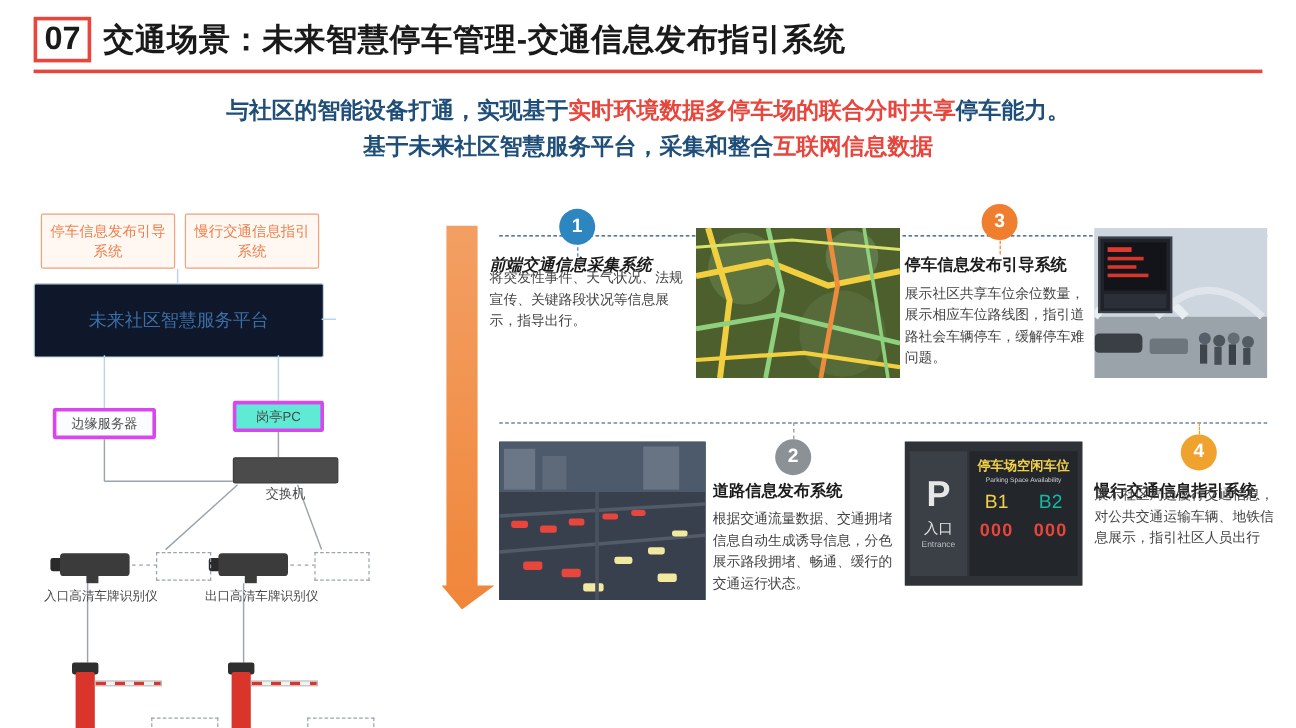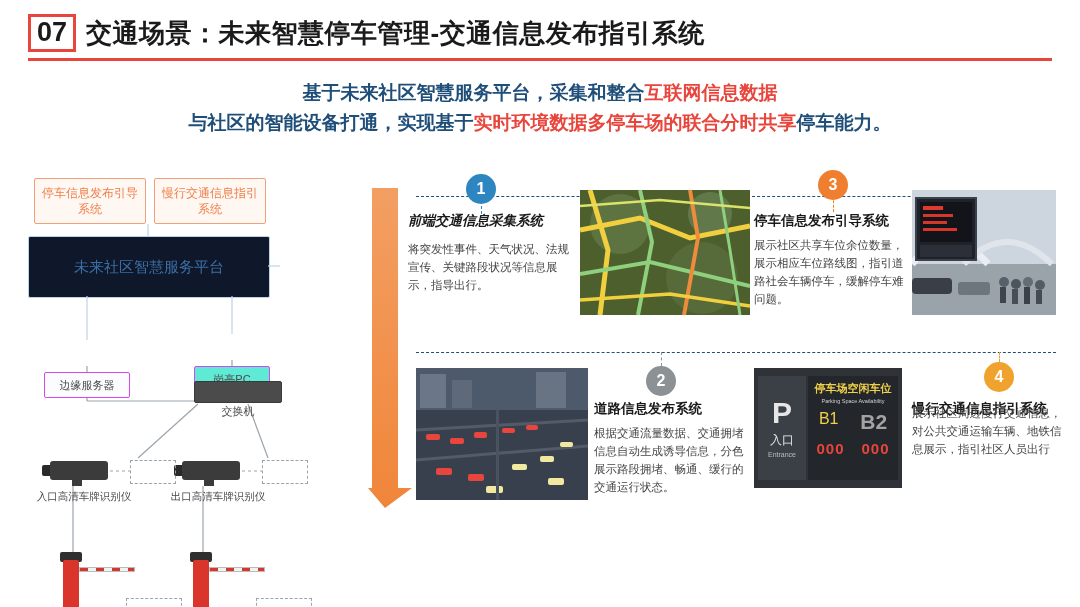--- a/index.html
+++ b/index.html
@@ -58,23 +58,23 @@
 
   #cloud{
     position:absolute;left:262px;top:60px;width:102px;height:78px;
   }
   #cloud .cloud-text{
     position:absolute;left:0;top:22px;width:102px;text-align:center;
     color:#3a6ea5;font-size:12.5px;line-height:17px;
   }
 
   .smallbox{
-    position:absolute;border:1px solid #d946ef;background:#fbfcfd;
+    position:absolute;border:3px solid #d946ef;background:#fbfcfd;
     font-size:11px;color:#4a4a4a;display:flex;align-items:center;
-    justify-content:center;box-sizing:border-box;border-radius:2px;margin-top:32px;
+    justify-content:center;box-sizing:border-box;border-radius:2px;
   }
   #edge-server{left:26px;top:172px;width:86px;height:26px;}
   #booth-pc{left:176px;top:166px;width:76px;height:26px;background:#5eead4;}
 
   #switch-box{left:176px;top:213px;width:86px;height:20px;
     background:#4b4b4b;border:1px solid #3a3a3a;border-radius:2px;position:absolute;}
   #switch-label{position:absolute;left:170px;top:236px;width:100px;text-align:center;
     font-size:11px;color:#4a4a4a;}
 
   .cam{position:absolute;width:74px;height:26px;}
@@ -142,24 +142,24 @@
 <body>
 
 <div class="abs" id="header">
   <div class="num-box">07</div>
   <div class="htitle">交通场景：未来智慧停车管理-交通信息发布指引系统</div>
 </div>
 <div class="abs" id="header-rule"></div>
 
 <div class="abs" id="subtitle">
   <div>
+    <span>与社区的智能设备打通，实现基于</span><span class="red">实时环境数据多停车场的联合分时共享</span><span>停车能力。</span>
+  </div>
+  <div>
     <span>基于未来社区智慧服务平台，采集和整合</span><span class="red">互联网信息数据</span>
-  </div>
-  <div>
-    <span>与社区的智能设备打通，实现基于</span><span class="red">实时环境数据多停车场的联合分时共享</span><span>停车能力。</span>
   </div>
 </div>
 
 <div class="abs" id="left-panel">
 
   <div class="tagbox" id="tag1">停车信息发布引导系统</div>
   <div class="tagbox" id="tag2">慢行交通信息指引系统</div>
 
   <div id="platform-box">未来社区智慧服务平台</div>
 
@@ -238,21 +238,21 @@
 <div class="dot abs" style="left:646px;top:366px;background:#8c9196;">2</div>
 <div class="dot abs" style="left:818px;top:170px;background:#ef7f2f;">3</div>
 <div class="dot abs" style="left:984px;top:362px;background:#f0a22e;">4</div>
 
 <div class="tick abs" style="left:481px;top:196px;height:18px;border-color:#2e86c1;"></div>
 <div class="tick abs" style="left:661px;top:352px;height:14px;border-color:#8c9196;"></div>
 <div class="tick abs" style="left:833px;top:196px;height:16px;border-color:#ef7f2f;"></div>
 <div class="tick abs" style="left:999px;top:352px;height:10px;border-color:#f0a22e;"></div>
 
 <div class="blk-title" style="left:408px;top:212px;width:170px;font-style:italic;">前端交通信息采集系统</div>
-<div class="blk-body" style="left:408px;top:240px;width:164px;">将突发性事件、天气状况、法规宣传、关键路段状况等信息展示，指导出行。</div>
+<div class="blk-body" style="left:408px;top:224px;width:164px;font-family:Liberation Mono, monospace;">将突发性事件、天气状况、法规宣传、关键路段状况等信息展示，指导出行。</div>
 
 <div class="photo" id="photo1">
   <svg width="170" height="125" viewBox="0 0 170 125">
     <rect width="170" height="125" fill="#4c5f2c"></rect>
     <circle cx="40" cy="34" r="30" fill="#5d7340"></circle>
     <circle cx="122" cy="88" r="36" fill="#566b39"></circle>
     <circle cx="130" cy="24" r="22" fill="#61794a"></circle>
     <path d="M0 40 L60 28 L110 48 L170 36" stroke="#f2cf3f" stroke-width="5" fill="none"></path>
     <path d="M10 0 L28 60 L20 125" stroke="#f2cf3f" stroke-width="5" fill="none"></path>
     <path d="M60 0 L72 52 L58 125" stroke="#8ed07e" stroke-width="4" fill="none"></path>
@@ -334,20 +334,20 @@
   <div class="abs" style="left:4px;top:8px;width:48px;height:104px;background:#3b4046;display:flex;flex-direction:column;align-items:center;justify-content:center;">
     <div style="color:#e6e6e6;font-size:30px;font-weight:bold;line-height:1;">P</div>
     <div style="color:#e6e6e6;font-size:12px;margin-top:4px;">入口</div>
     <div style="color:#b9bcc0;font-size:7px;margin-top:2px;">Entrance</div>
   </div>
   <div class="abs" style="left:54px;top:8px;width:90px;height:104px;background:#23262a;">
     <div style="color:#f2d14a;font-size:11px;font-weight:bold;text-align:center;margin-top:5px;">停车场空闲车位</div>
     <div style="color:#cfd3d6;font-size:5.5px;text-align:center;margin-top:2px;">Parking Space Availability</div>
     <div style="display:flex;justify-content:space-around;margin-top:6px;">
       <div style="color:#f2d14a;font-size:16px;font-weight:normal;">B1</div>
-      <div style="color:#a3a3a3;font-size:21px;font-weight:bold;">B2</div>
+      <div style="color:#14b8a6;font-size:16px;font-weight:normal;">B2</div>
     </div>
     <div style="display:flex;justify-content:space-around;margin-top:6px;">
       <div style="color:#e8453c;font-size:15px;font-weight:bold;letter-spacing:1px;">000</div>
       <div style="color:#e8453c;font-size:15px;font-weight:bold;letter-spacing:1px;">000</div>
     </div>
   </div>
 </div>
 
 </body></html>

